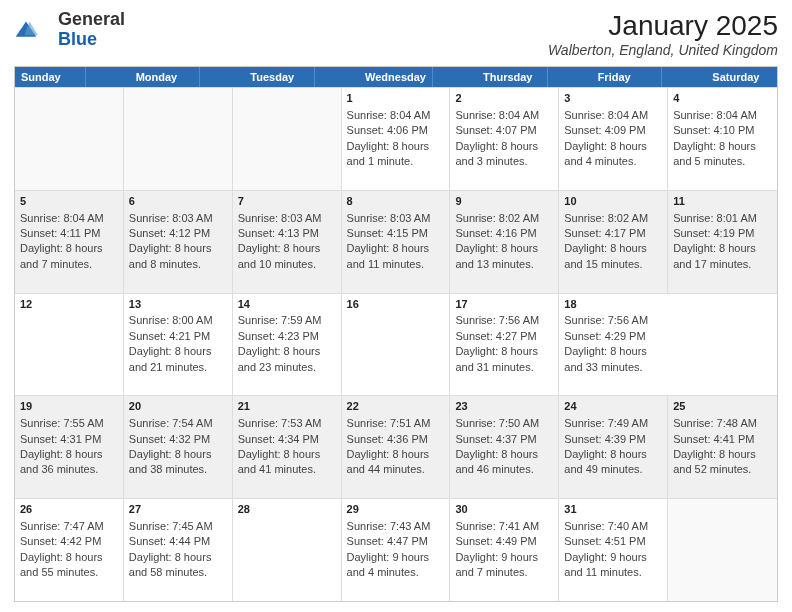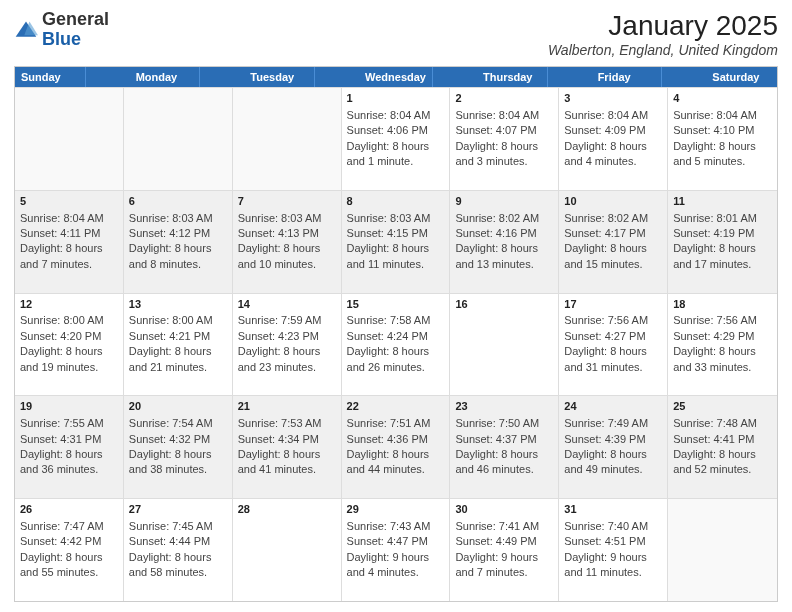--- a/index.html
+++ b/index.html
@@ -19,21 +19,21 @@
     }
     .header {
       display: flex;
       justify-content: space-between;
       align-items: flex-start;
       margin-bottom: 8px;
     }
     .logo {
       display: flex;
       align-items: center;
-      gap: 4px;
+      gap: 20px;
     }
     .logo-text {
       font-size: 18px;
       font-weight: bold;
       line-height: 1.1;
     }
     .logo-text .general { color: #333; }
     .logo-text .blue { color: #1a5fa8; }
     .logo-icon {
       width: 24px;
@@ -210,41 +210,32 @@
           <div class="cal-cell shaded">
             <span class="day-num">11</span>
             <div class="cell-text">Sunrise: 8:01 AM
 Sunset: 4:19 PM
 Daylight: 8 hours and 17 minutes.</div>
           </div>
         </div>
         <div class="cal-row">
           <div class="cal-cell">
             <span class="day-num">12</span>
-            <div class="cell-text">Sunrise: 8:00 AM
-Sunset: 4:20 PM
-Daylight: 8 hours and 19 minutes.</div>
           </div>
           <div class="cal-cell">
             <span class="day-num">13</span>
             <div class="cell-text">Sunrise: 8:00 AM
 Sunset: 4:21 PM
 Daylight: 8 hours and 21 minutes.</div>
           </div>
           <div class="cal-cell">
             <span class="day-num">14</span>
             <div class="cell-text">Sunrise: 7:59 AM
 Sunset: 4:23 PM
 Daylight: 8 hours and 23 minutes.</div>
-          </div>
-          <div class="cal-cell">
-            <span class="day-num">15</span>
-            <div class="cell-text">Sunrise: 7:58 AM
-Sunset: 4:24 PM
-Daylight: 8 hours and 26 minutes.</div>
           </div>
           <div class="cal-cell">
             <span class="day-num">16</span>
           </div>
           <div class="cal-cell">
             <span class="day-num">17</span>
             <div class="cell-text">Sunrise: 7:56 AM
 Sunset: 4:27 PM
 Daylight: 8 hours and 31 minutes.</div>
           </div>

